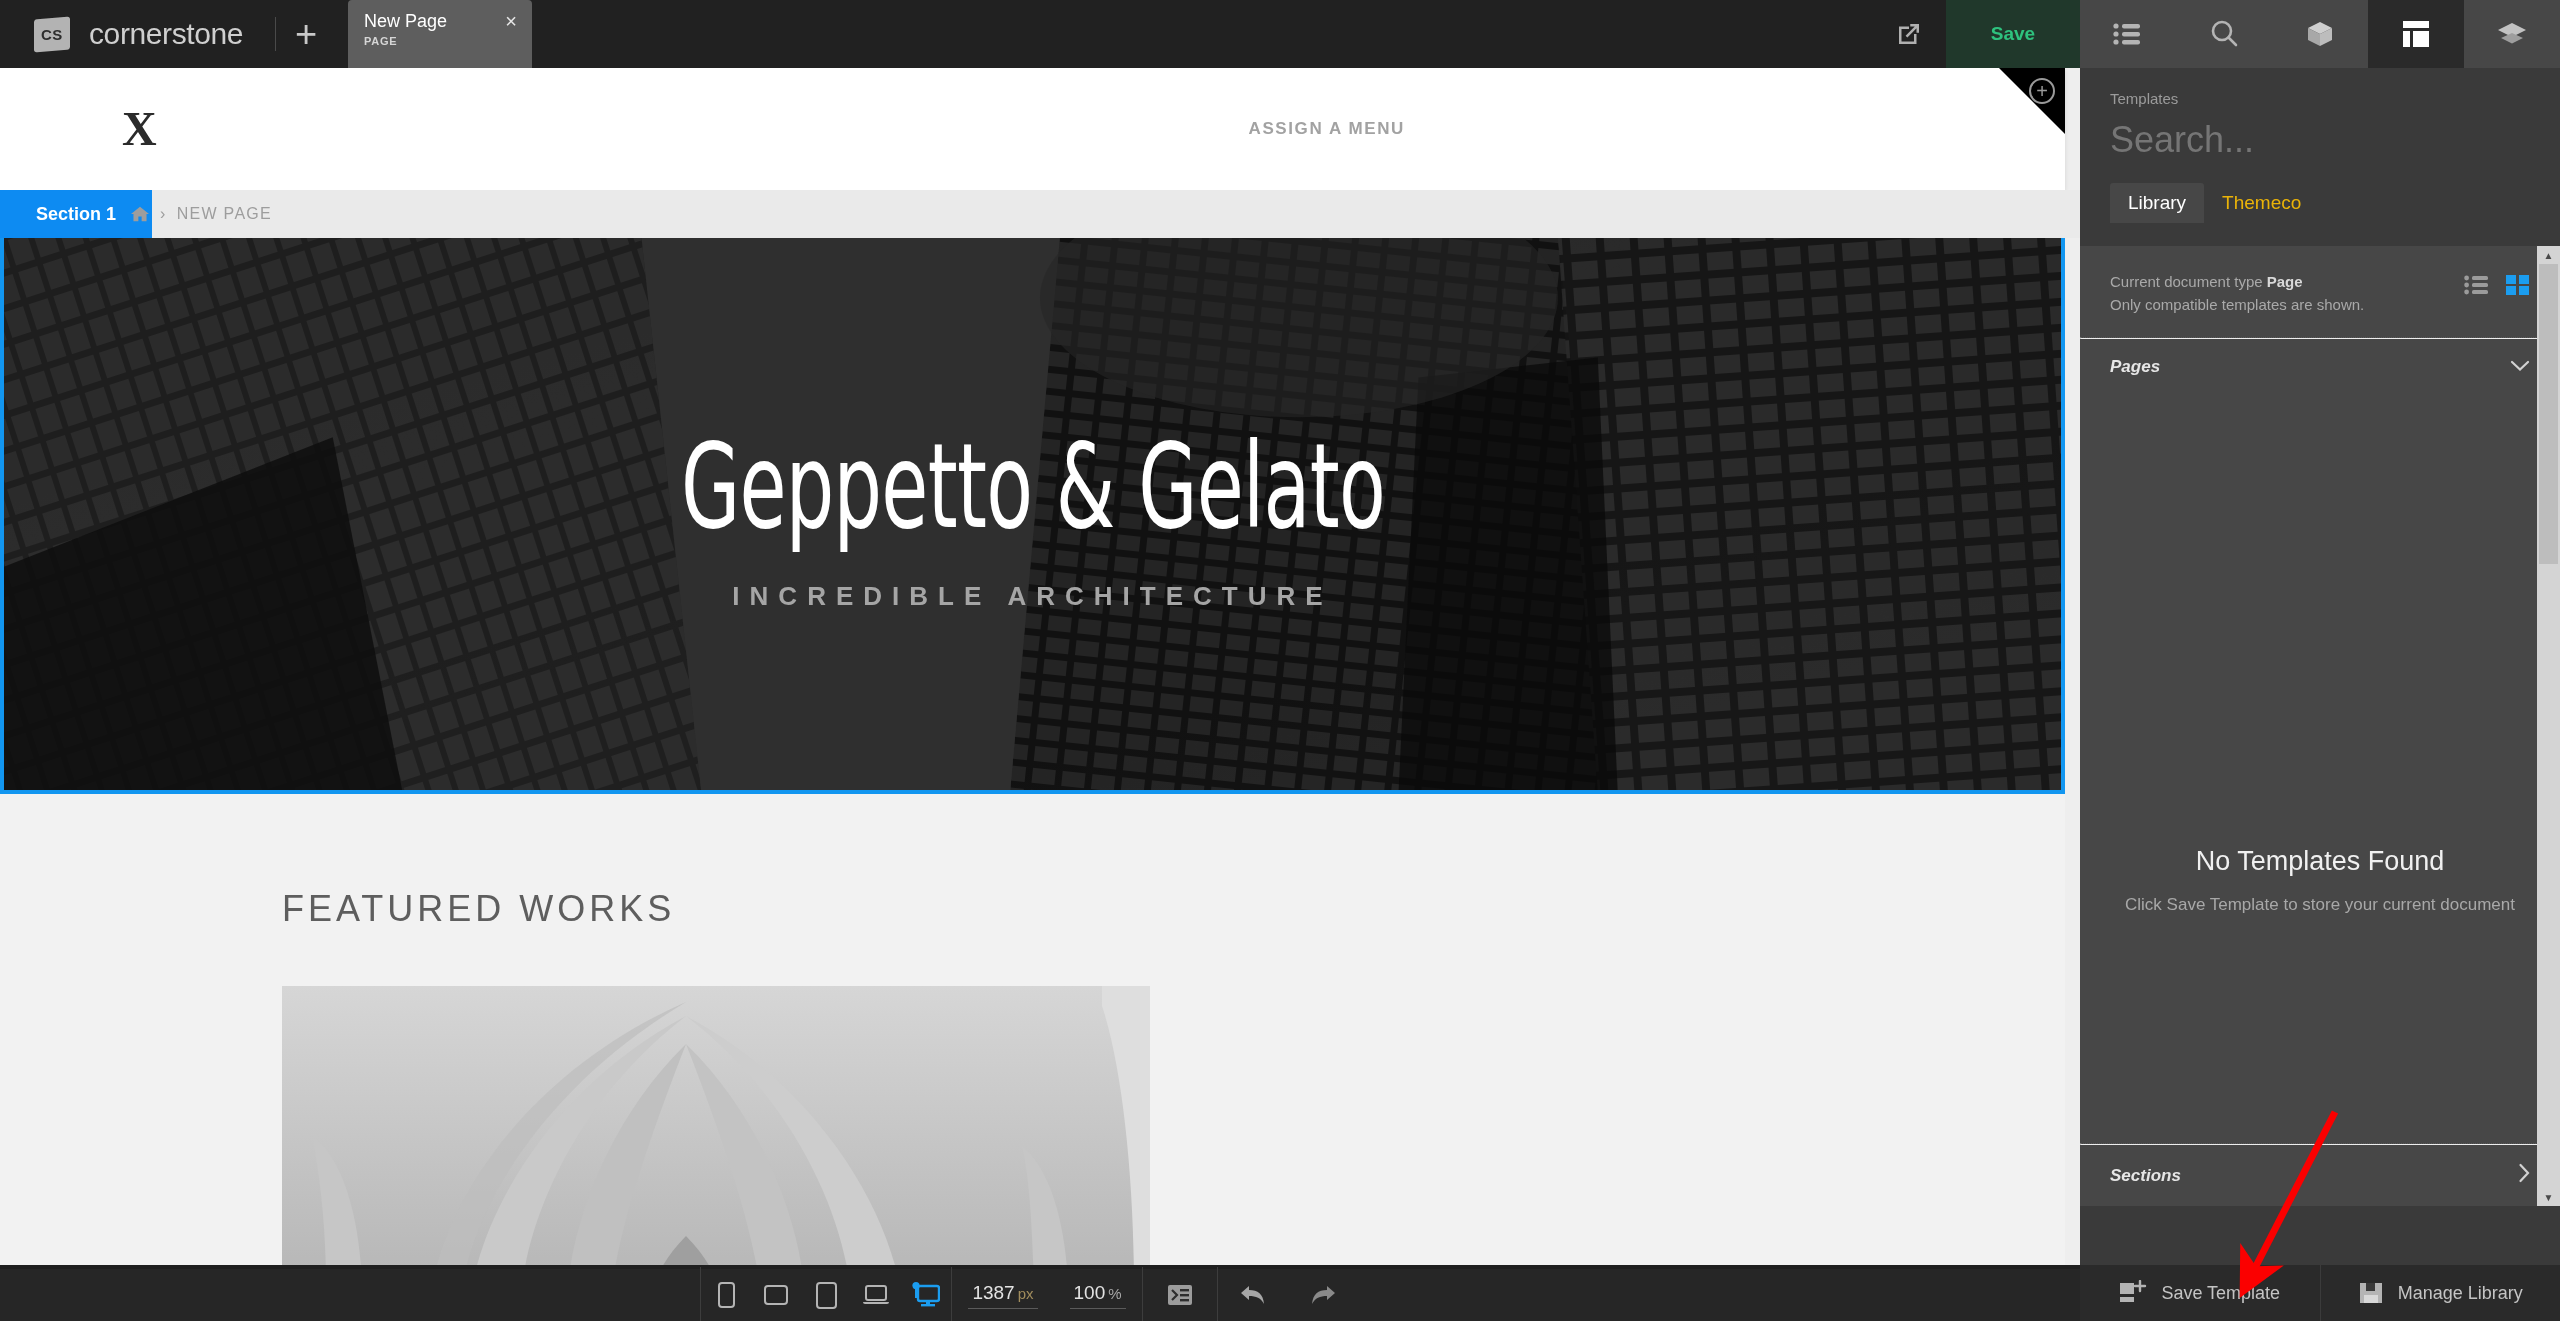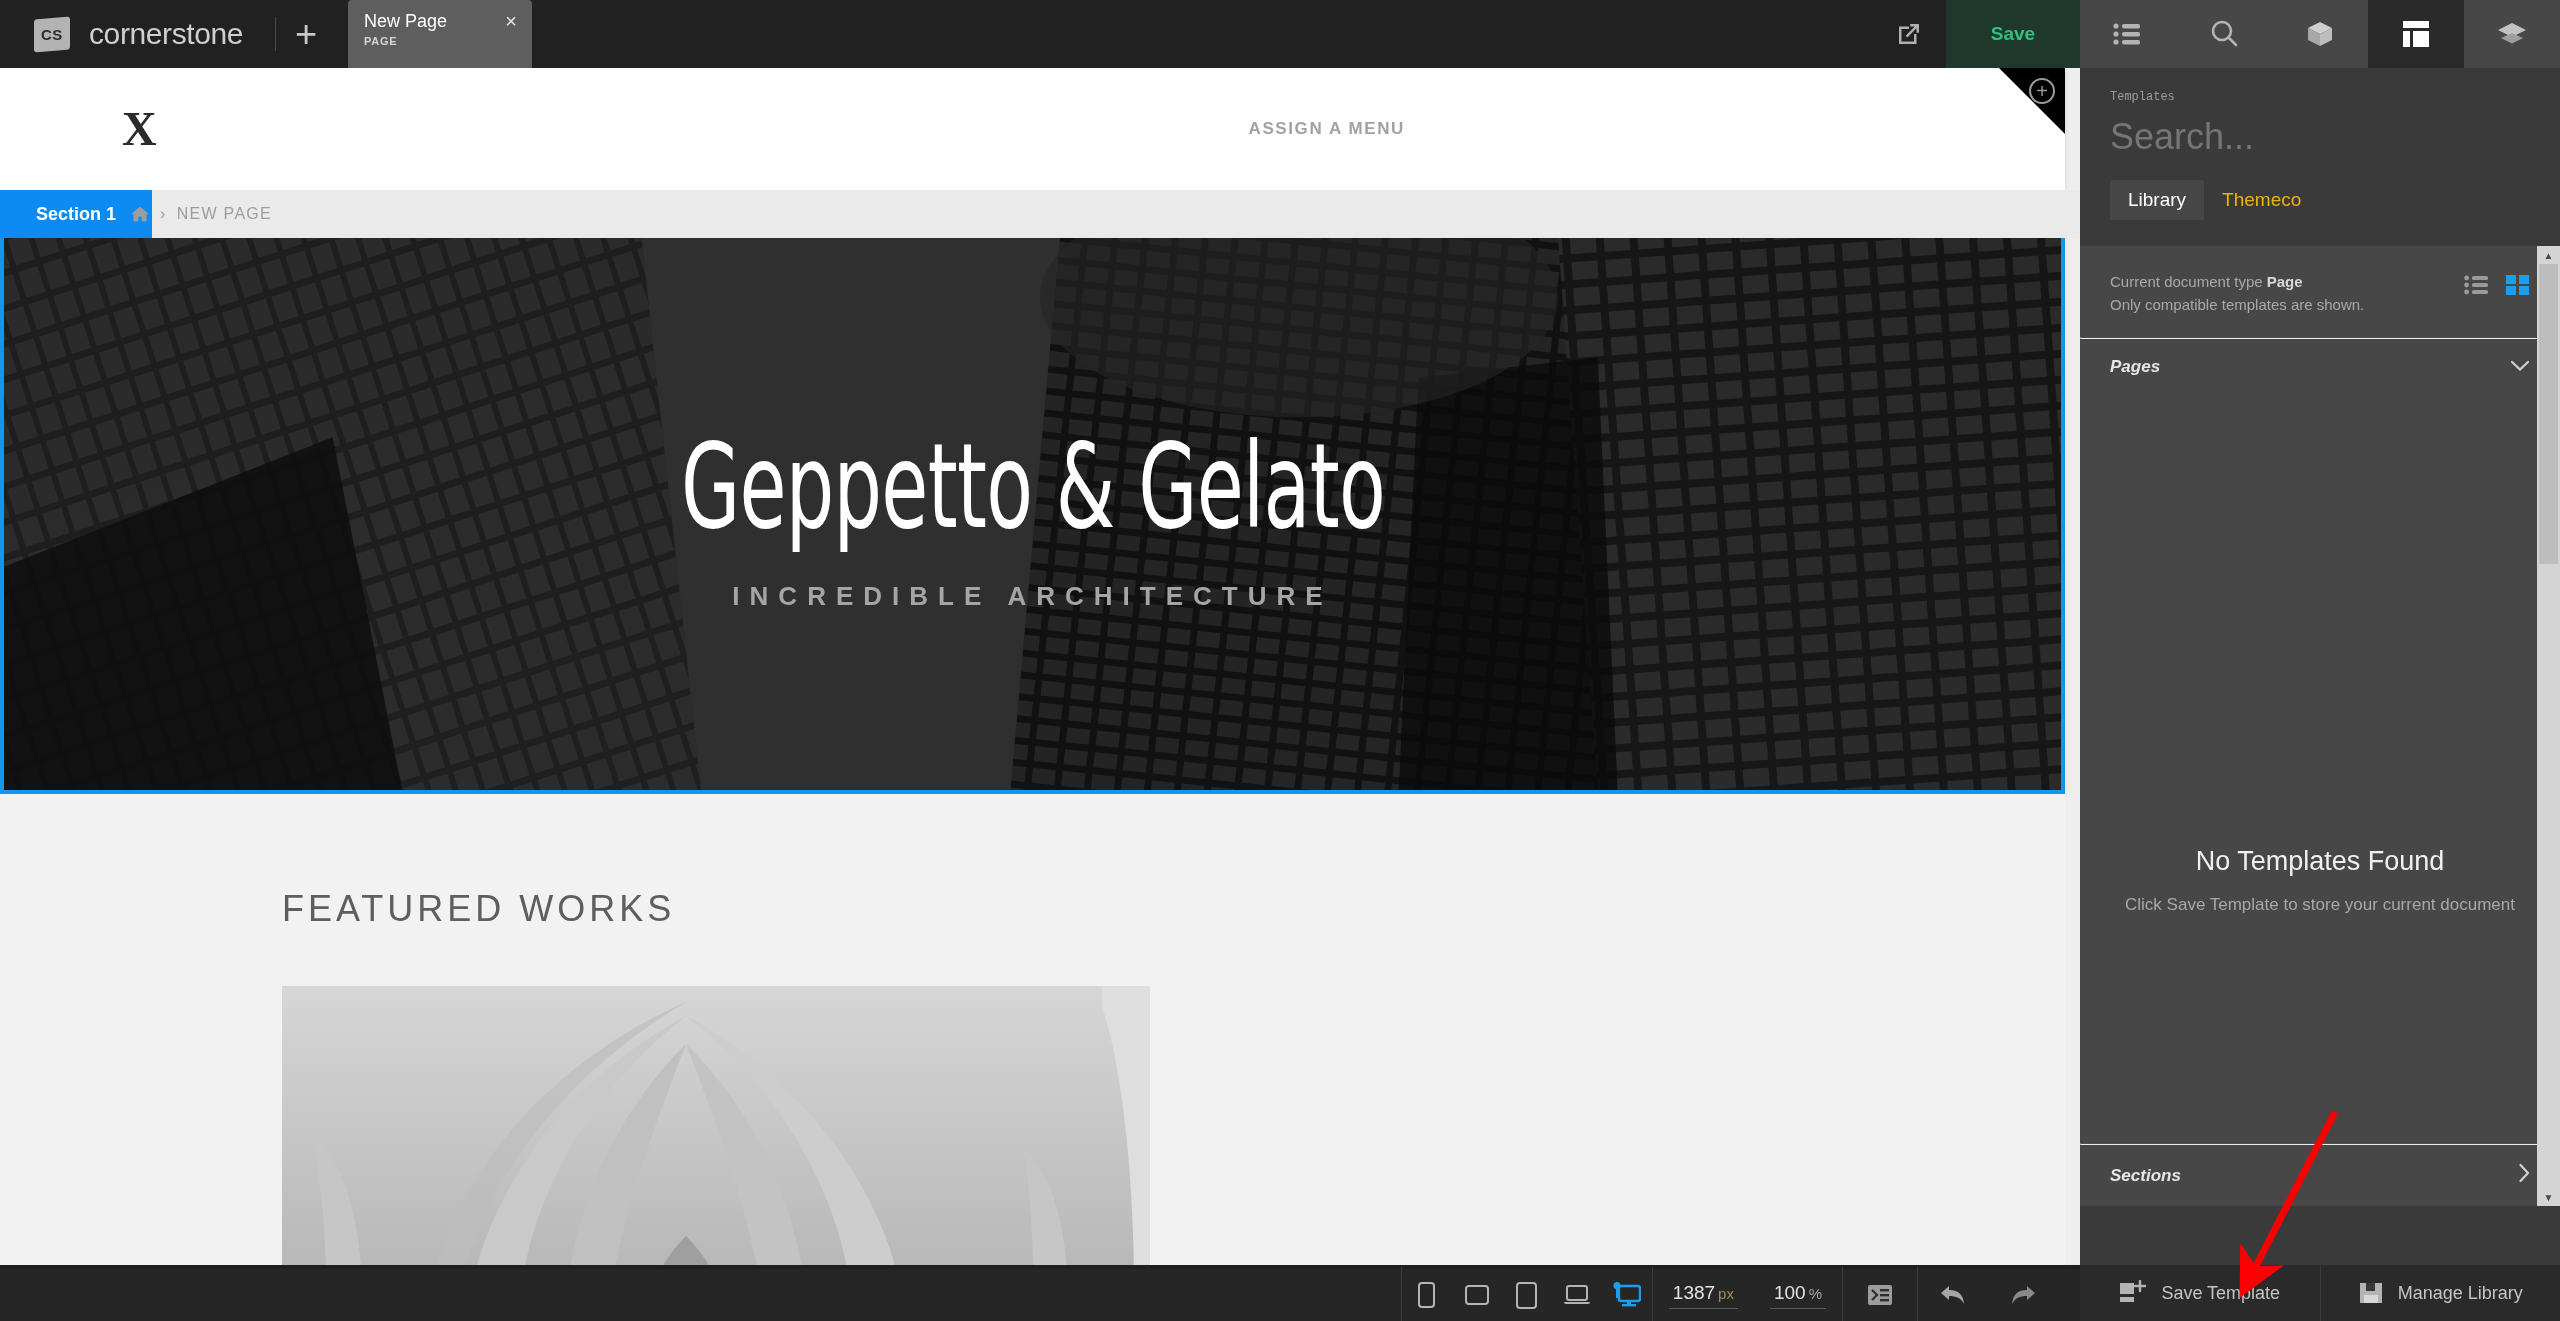--- a/index.html
+++ b/index.html
@@ -61,21 +61,21 @@
   .rightpanel {
     position: absolute; top: 0; right: 0; width: 480px; height: 1321px;
     background: #3a3a3a;
   }
   .panel-icons { display: flex; height: 68px; background: #474747; }
   .panel-icon {
     flex: 1; display: flex; align-items: center; justify-content: center; cursor: pointer;
   }
   .panel-icon.active { background: #2a2a2a; }
   .panel-head { padding: 22px 30px 0 30px; }
-  .panel-label { font-size: 12px; color: #9b9b9b; font-family: Liberation Mono, monospace; }
+  .panel-label { font-size: 15px; color: #9b9b9b; }
   .panel-search {
     margin-top: 12px; font-size: 36px; color: #6f6f6f; font-weight: 300;
     background: transparent; border: none; outline: none; width: 100%;
     font-family: "Liberation Sans", sans-serif;
   }
   .panel-tabs { display: flex; margin-top: 22px; padding: 0 30px; }
   .ptab {
     padding: 9px 18px; font-size: 19px; color: #eab308; cursor: pointer;
     border-radius: 3px 3px 0 0;
   }
@@ -217,21 +217,21 @@
     color: #8b8b8b; font-size: 10px;
   }
   .canvas-scroll .thumb {
     position: absolute; top: 17px; left: 3px; width: 17px; height: 150px;
     background: #bfbfbf;
   }
 
   
   .bottombar {
     position: absolute; left: 0; bottom: 0; width: 2080px; height: 52px;
-    background: #262626; display: flex; align-items: center; justify-content: flex-end;
+    background: #262626; display: flex; align-items: center; justify-content: center;
   }
   .bb-group { display: flex; align-items: center; height: 56px; }
   .bb-sep { width: 1px; height: 56px; background: #3d3d3d; }
   .bb-icon {
     width: 50px; height: 56px; display: flex; align-items: center; justify-content: center;
     cursor: pointer;
   }
   .bb-field {
     display: flex; align-items: baseline; margin: 0 16px; border-bottom: 1px solid #5a5a5a;
     padding: 0 4px 4px 4px; cursor: text;

